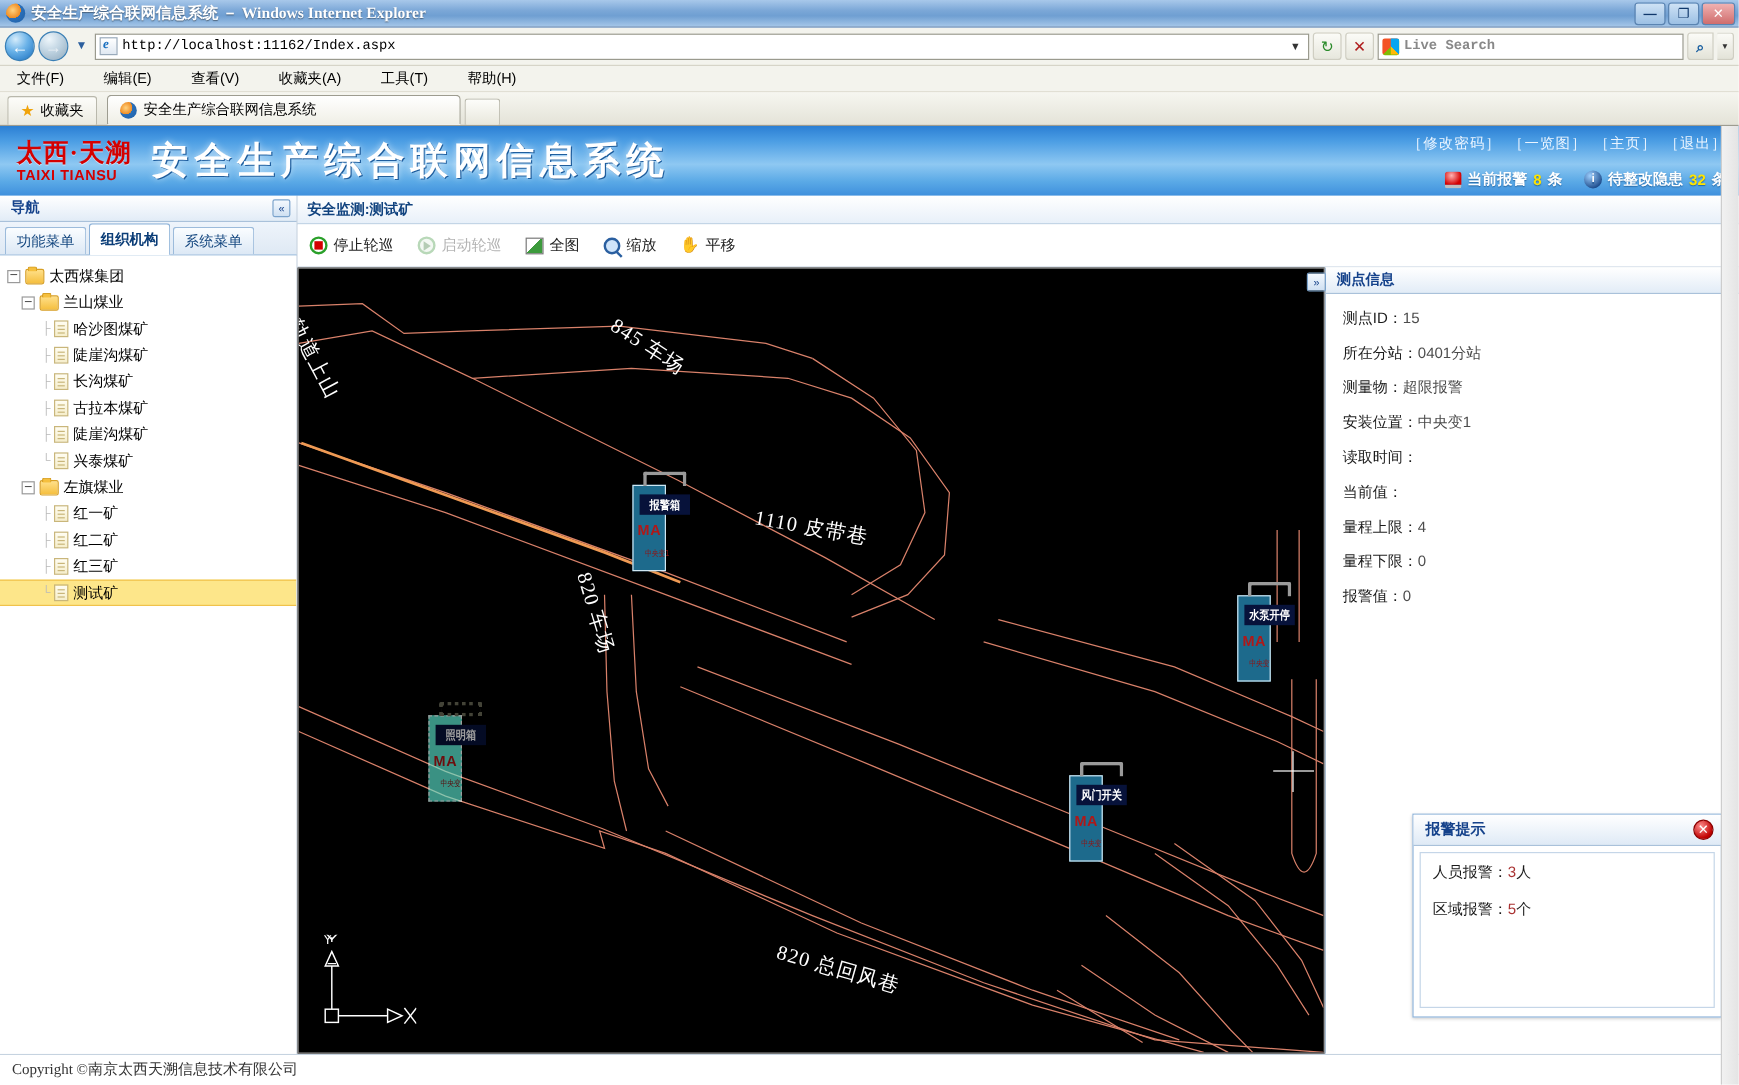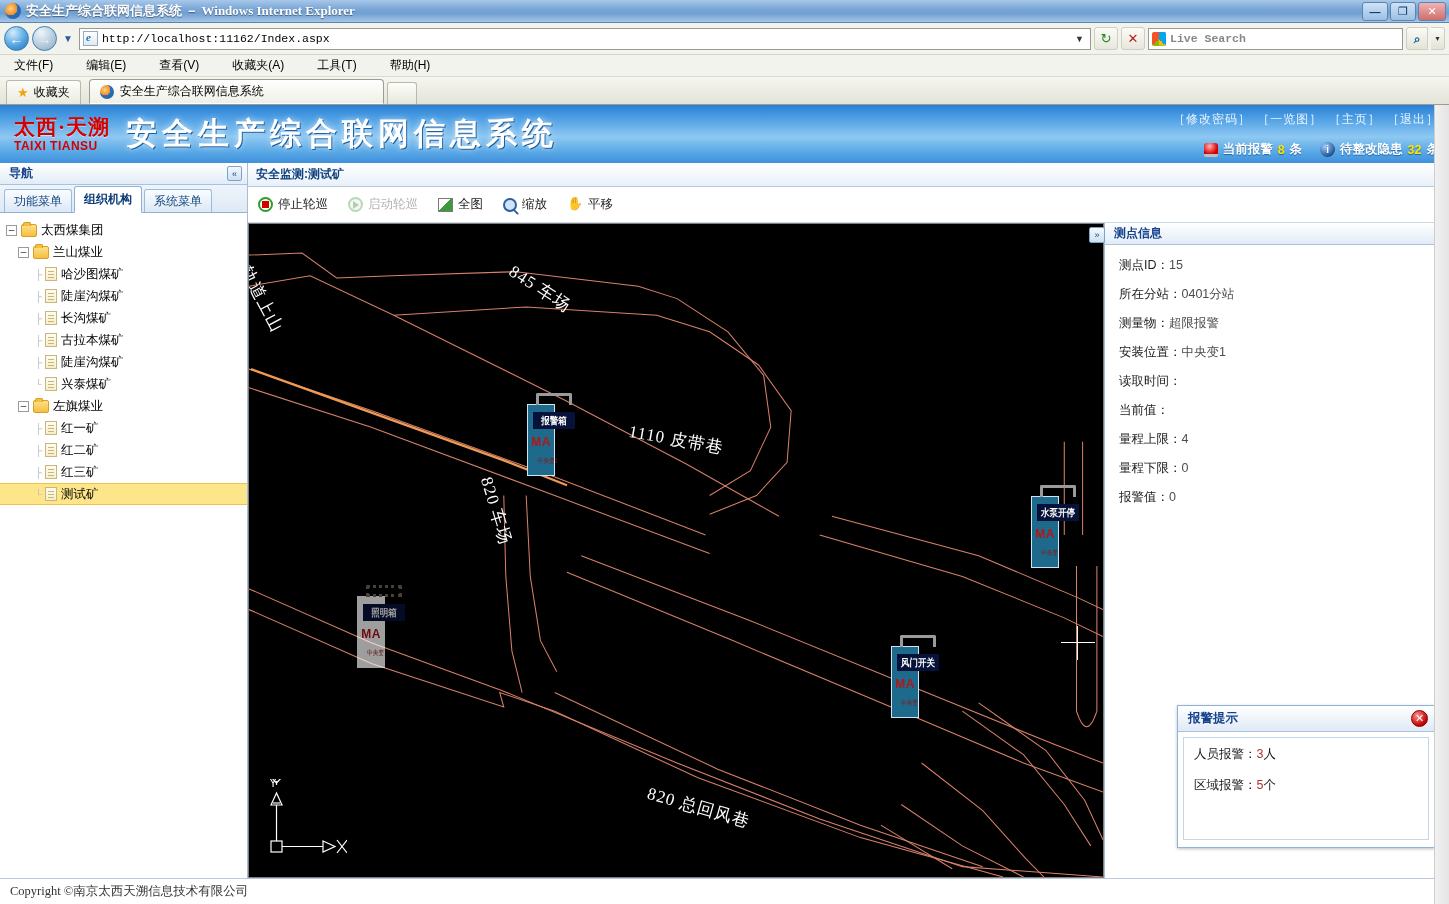--- a/index.html
+++ b/index.html
@@ -343,21 +343,21 @@
   }
   .sensor .ma{
     position:absolute;right:3px;top:30px;color:#b01818;font-weight:bold;font-size:12px;
     letter-spacing:.5px;
   }
   .sensor .code{
     position:absolute;left:7px;bottom:9px;color:#8e1414;font-size:7px;
     font-family:"DejaVu Sans",sans-serif;white-space:nowrap;transform:scaleX(.8);
   }
   .sensor.dim{
-    background:#ffffff;opacity:.62;border:1px dashed #ffffff;
+    background:#5eead4;opacity:.62;border:1px dashed #ffffff;
   }
   .sensor.dim .hanger{ border-color:#6c6c5a;border-style:dotted;}
   .ucs{
     position:absolute;left:18px;bottom:18px;width:80px;height:80px;
   }
   .crosshair{
     position:absolute;left:812px;top:402px;width:34px;height:34px;
   }
   .crosshair:before,.crosshair:after{
     content:"";position:absolute;background:#fff;
@@ -384,21 +384,21 @@
   }
   .rp-list{ padding:12px 0 0 14px;}
   .rp-row{
     font-size:12.5px;color:#2a2a2a;margin-bottom:12px;white-space:nowrap;
   }
   .rp-row b{ font-weight:normal;color:#1b1b1b;}
   .rp-row .v{ color:#4c4c4c;}
 
   
   .dlg{
-    position:absolute;right:14px;bottom:30px;width:258px;height:143px;
+    position:absolute;right:14px;bottom:30px;width:258px;height:170px;
     background:#fff;border:1px solid #8fb4da;
     box-shadow:0 1px 3px rgba(0,0,0,.25);
   }
   .dlg-head{
     height:26px;background:linear-gradient(to bottom,#ffffff,#dfeaf6);
     border-bottom:1px solid #a9c1da;display:flex;align-items:center;
     padding:0 6px 0 10px;justify-content:space-between;
   }
   .dlg-title{ font-weight:bold;font-size:12.5px;color:#15428b;}
   .dlg-close{

